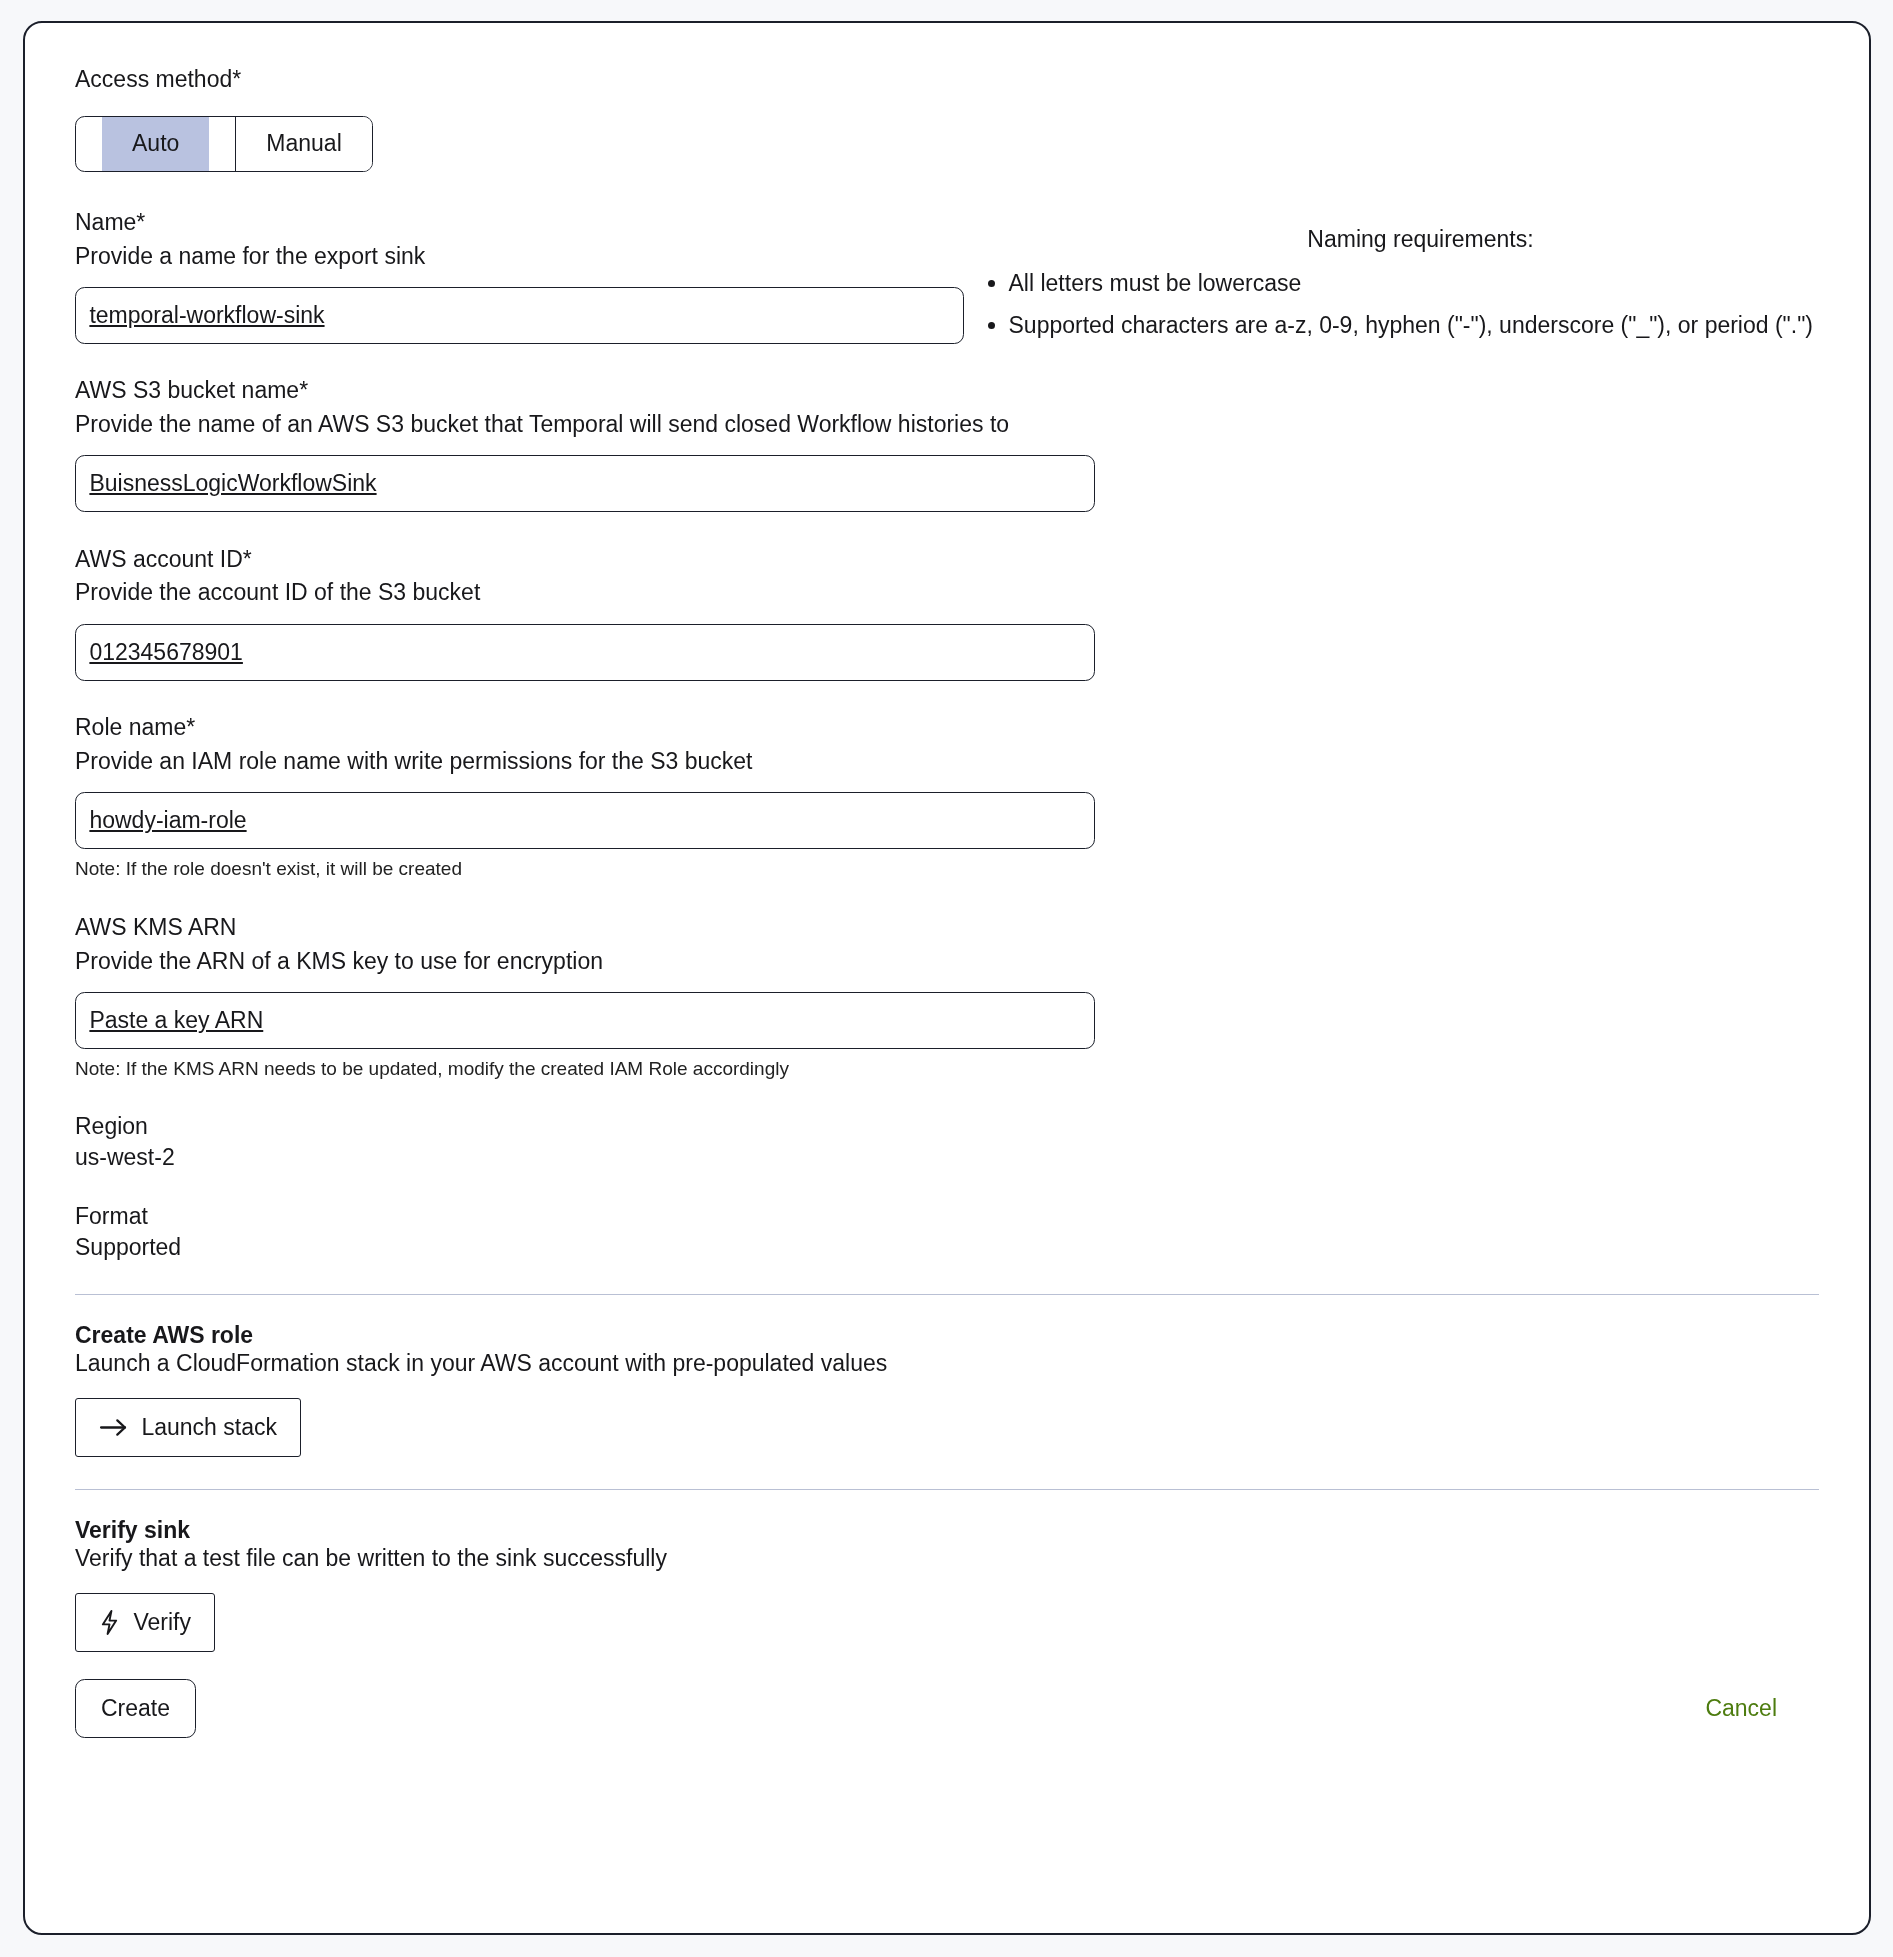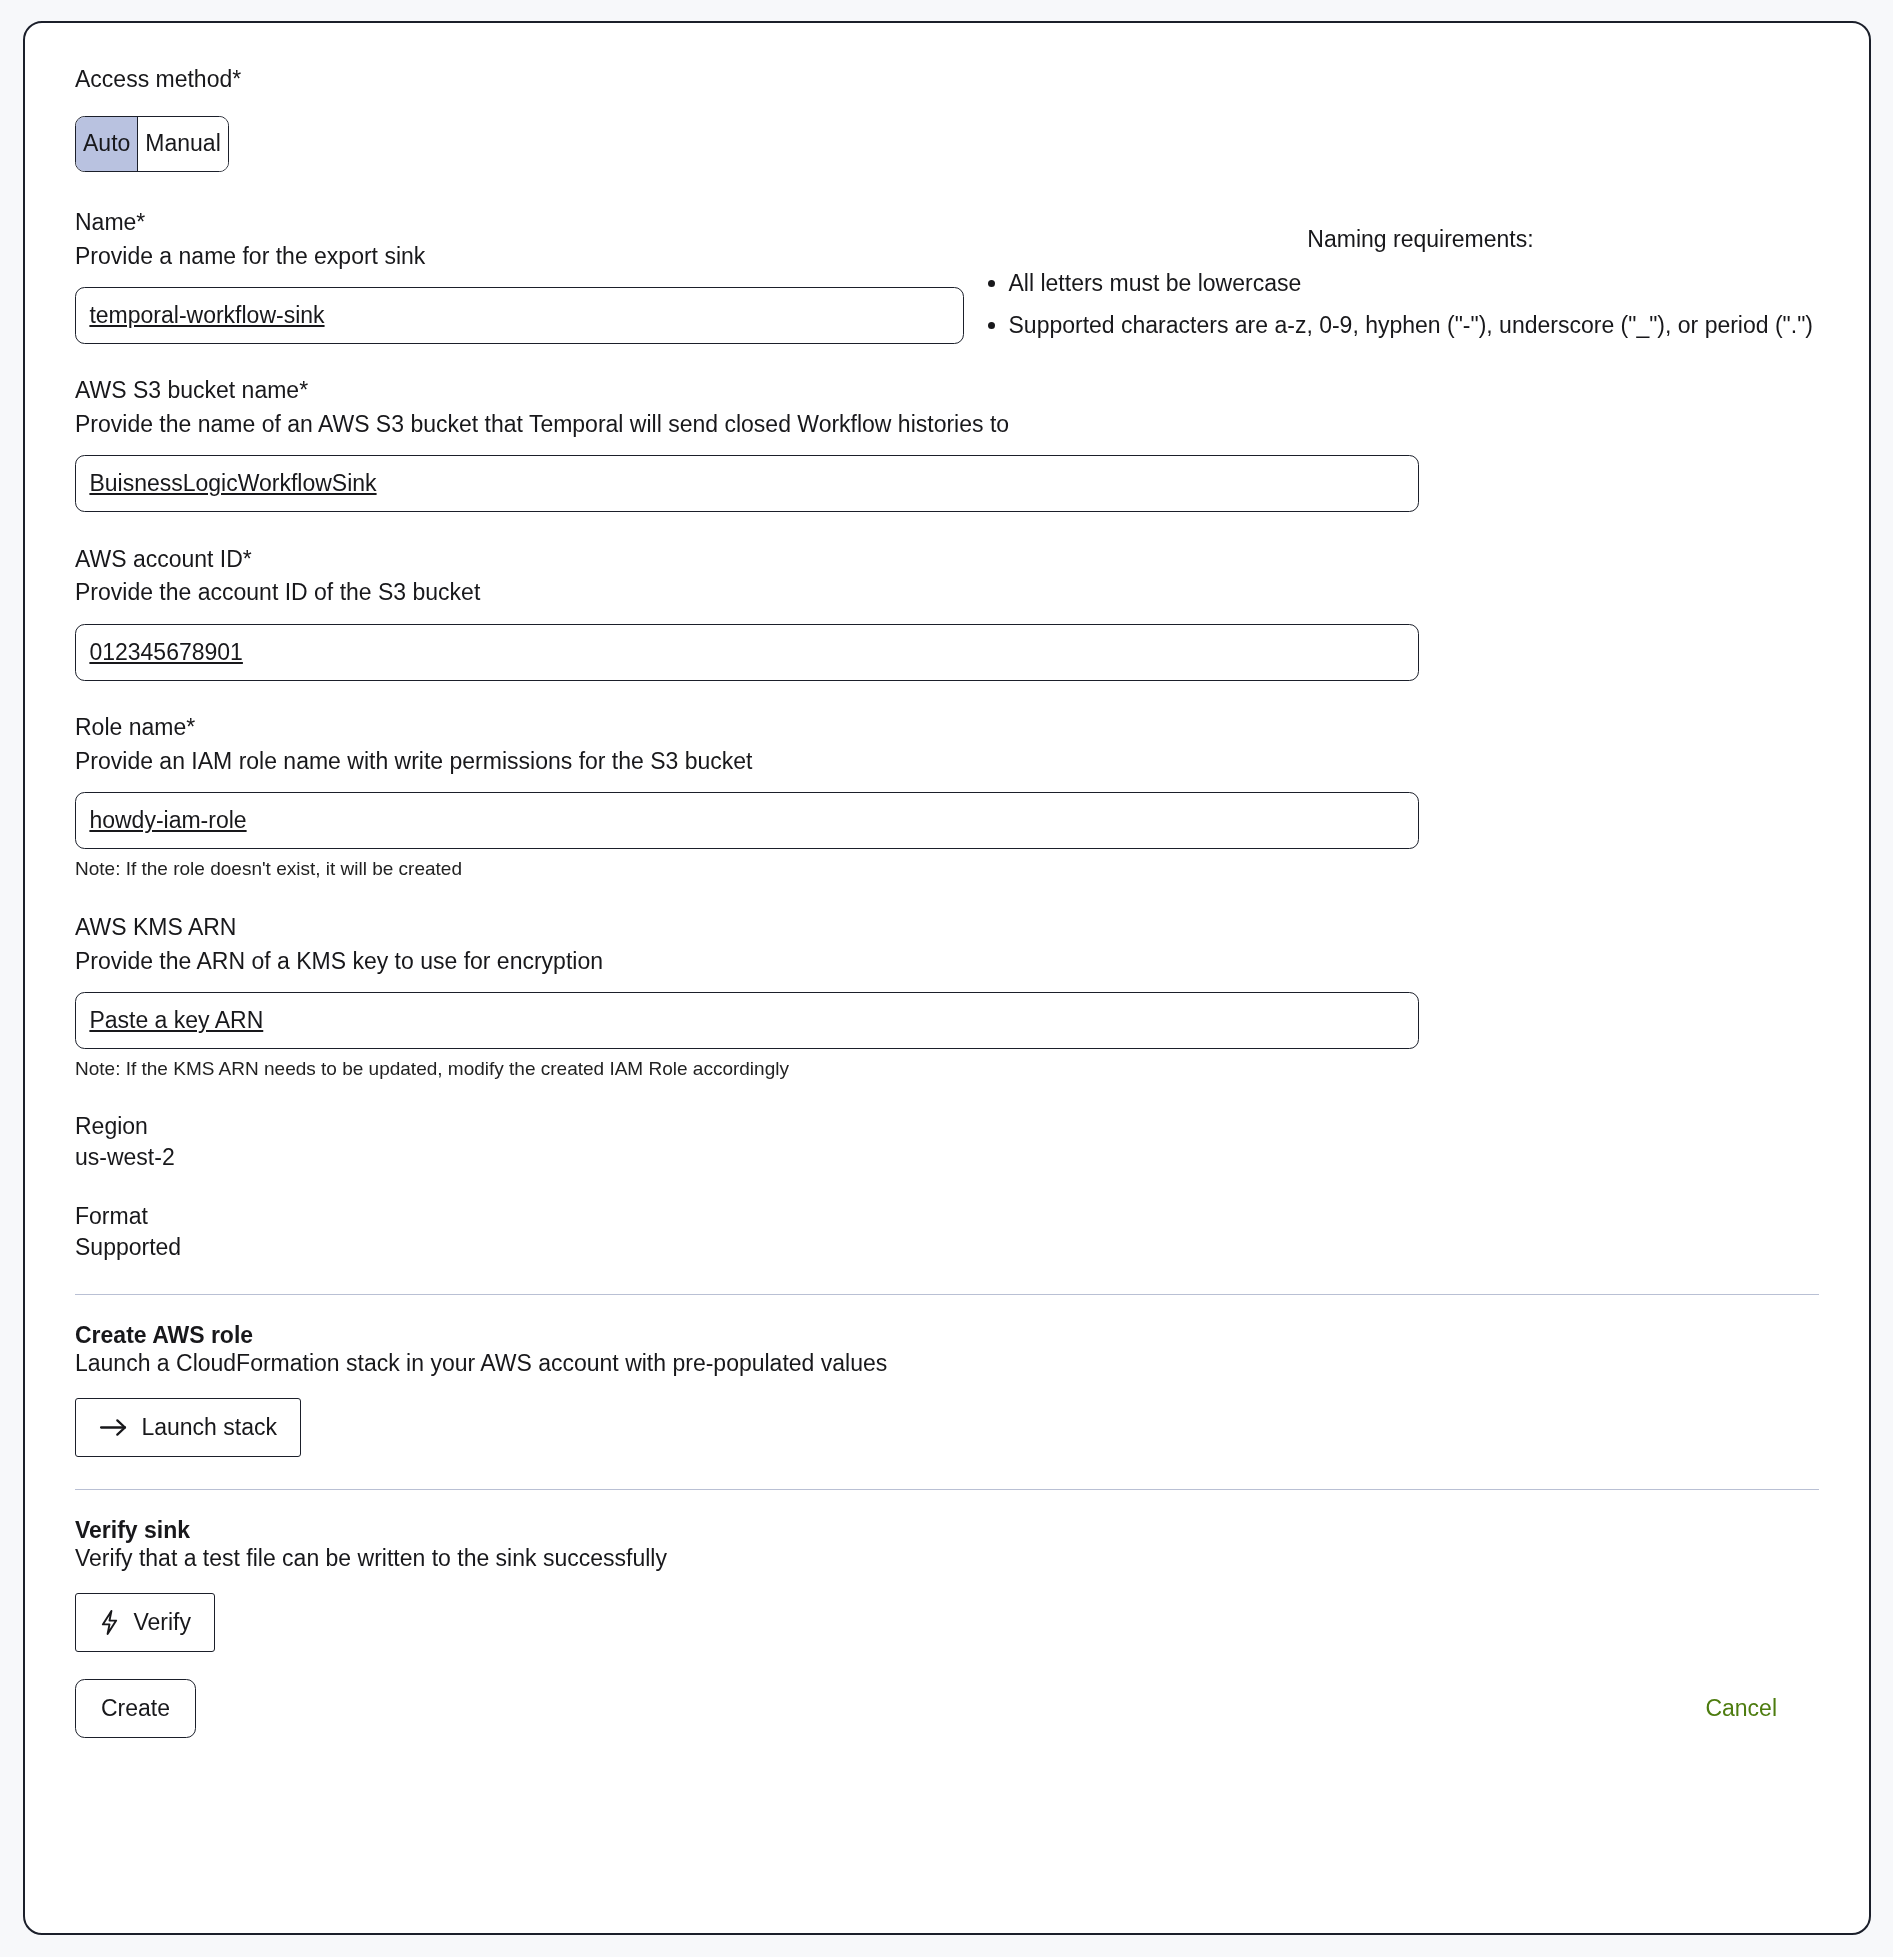--- a/index.html
+++ b/index.html
@@ -65,41 +65,42 @@
     padding: 0 13.4px;
     background: #fff;
     outline: none;
     text-decoration: underline;
   }
   input.text-input::placeholder {
     color: #18181b;
     opacity: 1;
   }
   .w-name { width: 889px; }
-  .w-wide { width: 1344px; }
+  .w-wide { width: 1020px; }
 
   
   .toggle {
     display: inline-flex;
     margin-top: 21px;
     border: 1.9px solid #1b1f2a;
     border-radius: 9.6px;
     overflow: hidden;
     height: 54px;
   }
   .toggle-opt {
     display: flex;
     align-items: center;
     justify-content: center;
     font-size: 23px;
     color: #18181b;
-    padding: 0 7px;
+    padding: 0 30px;
     background: #ffffff;
     cursor: pointer;
     user-select: none;
+    margin-left: 26px;
   }
   .toggle-opt.active {
     background: #b9c2e0;
   }
   .toggle-opt + .toggle-opt {
     border-left: 1.9px solid #1b1f2a;
   }
 
   
   .naming {

